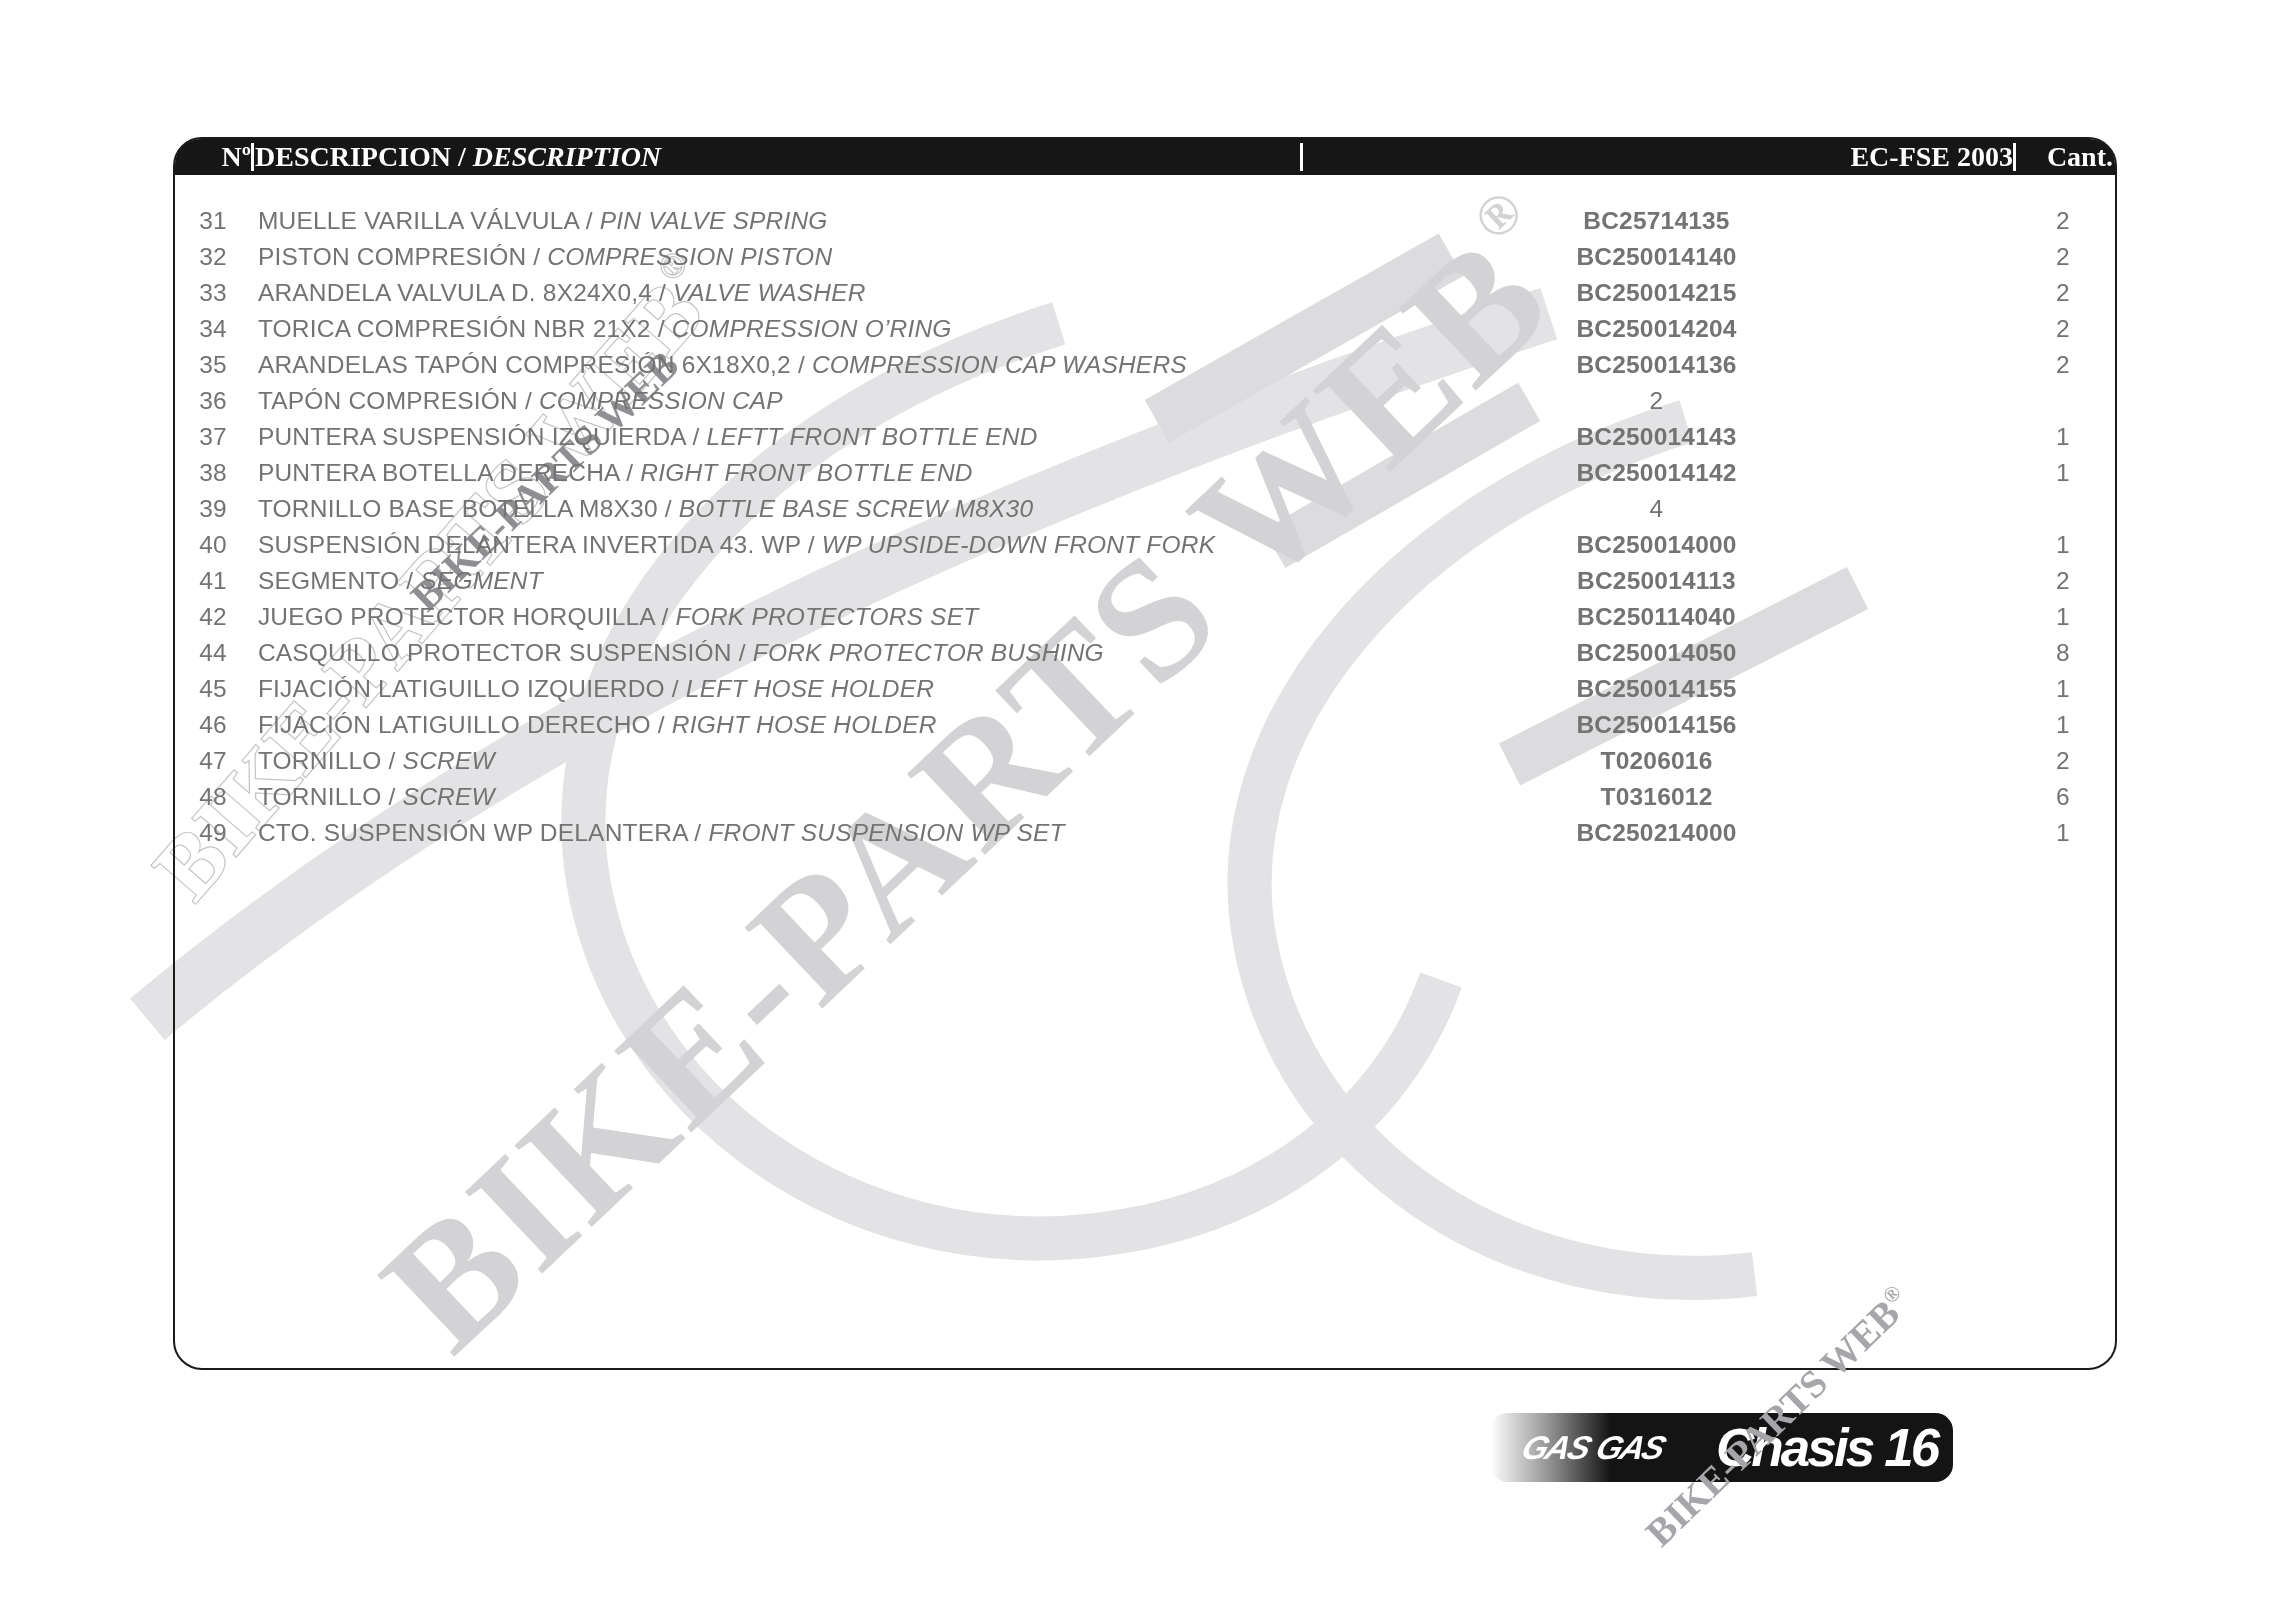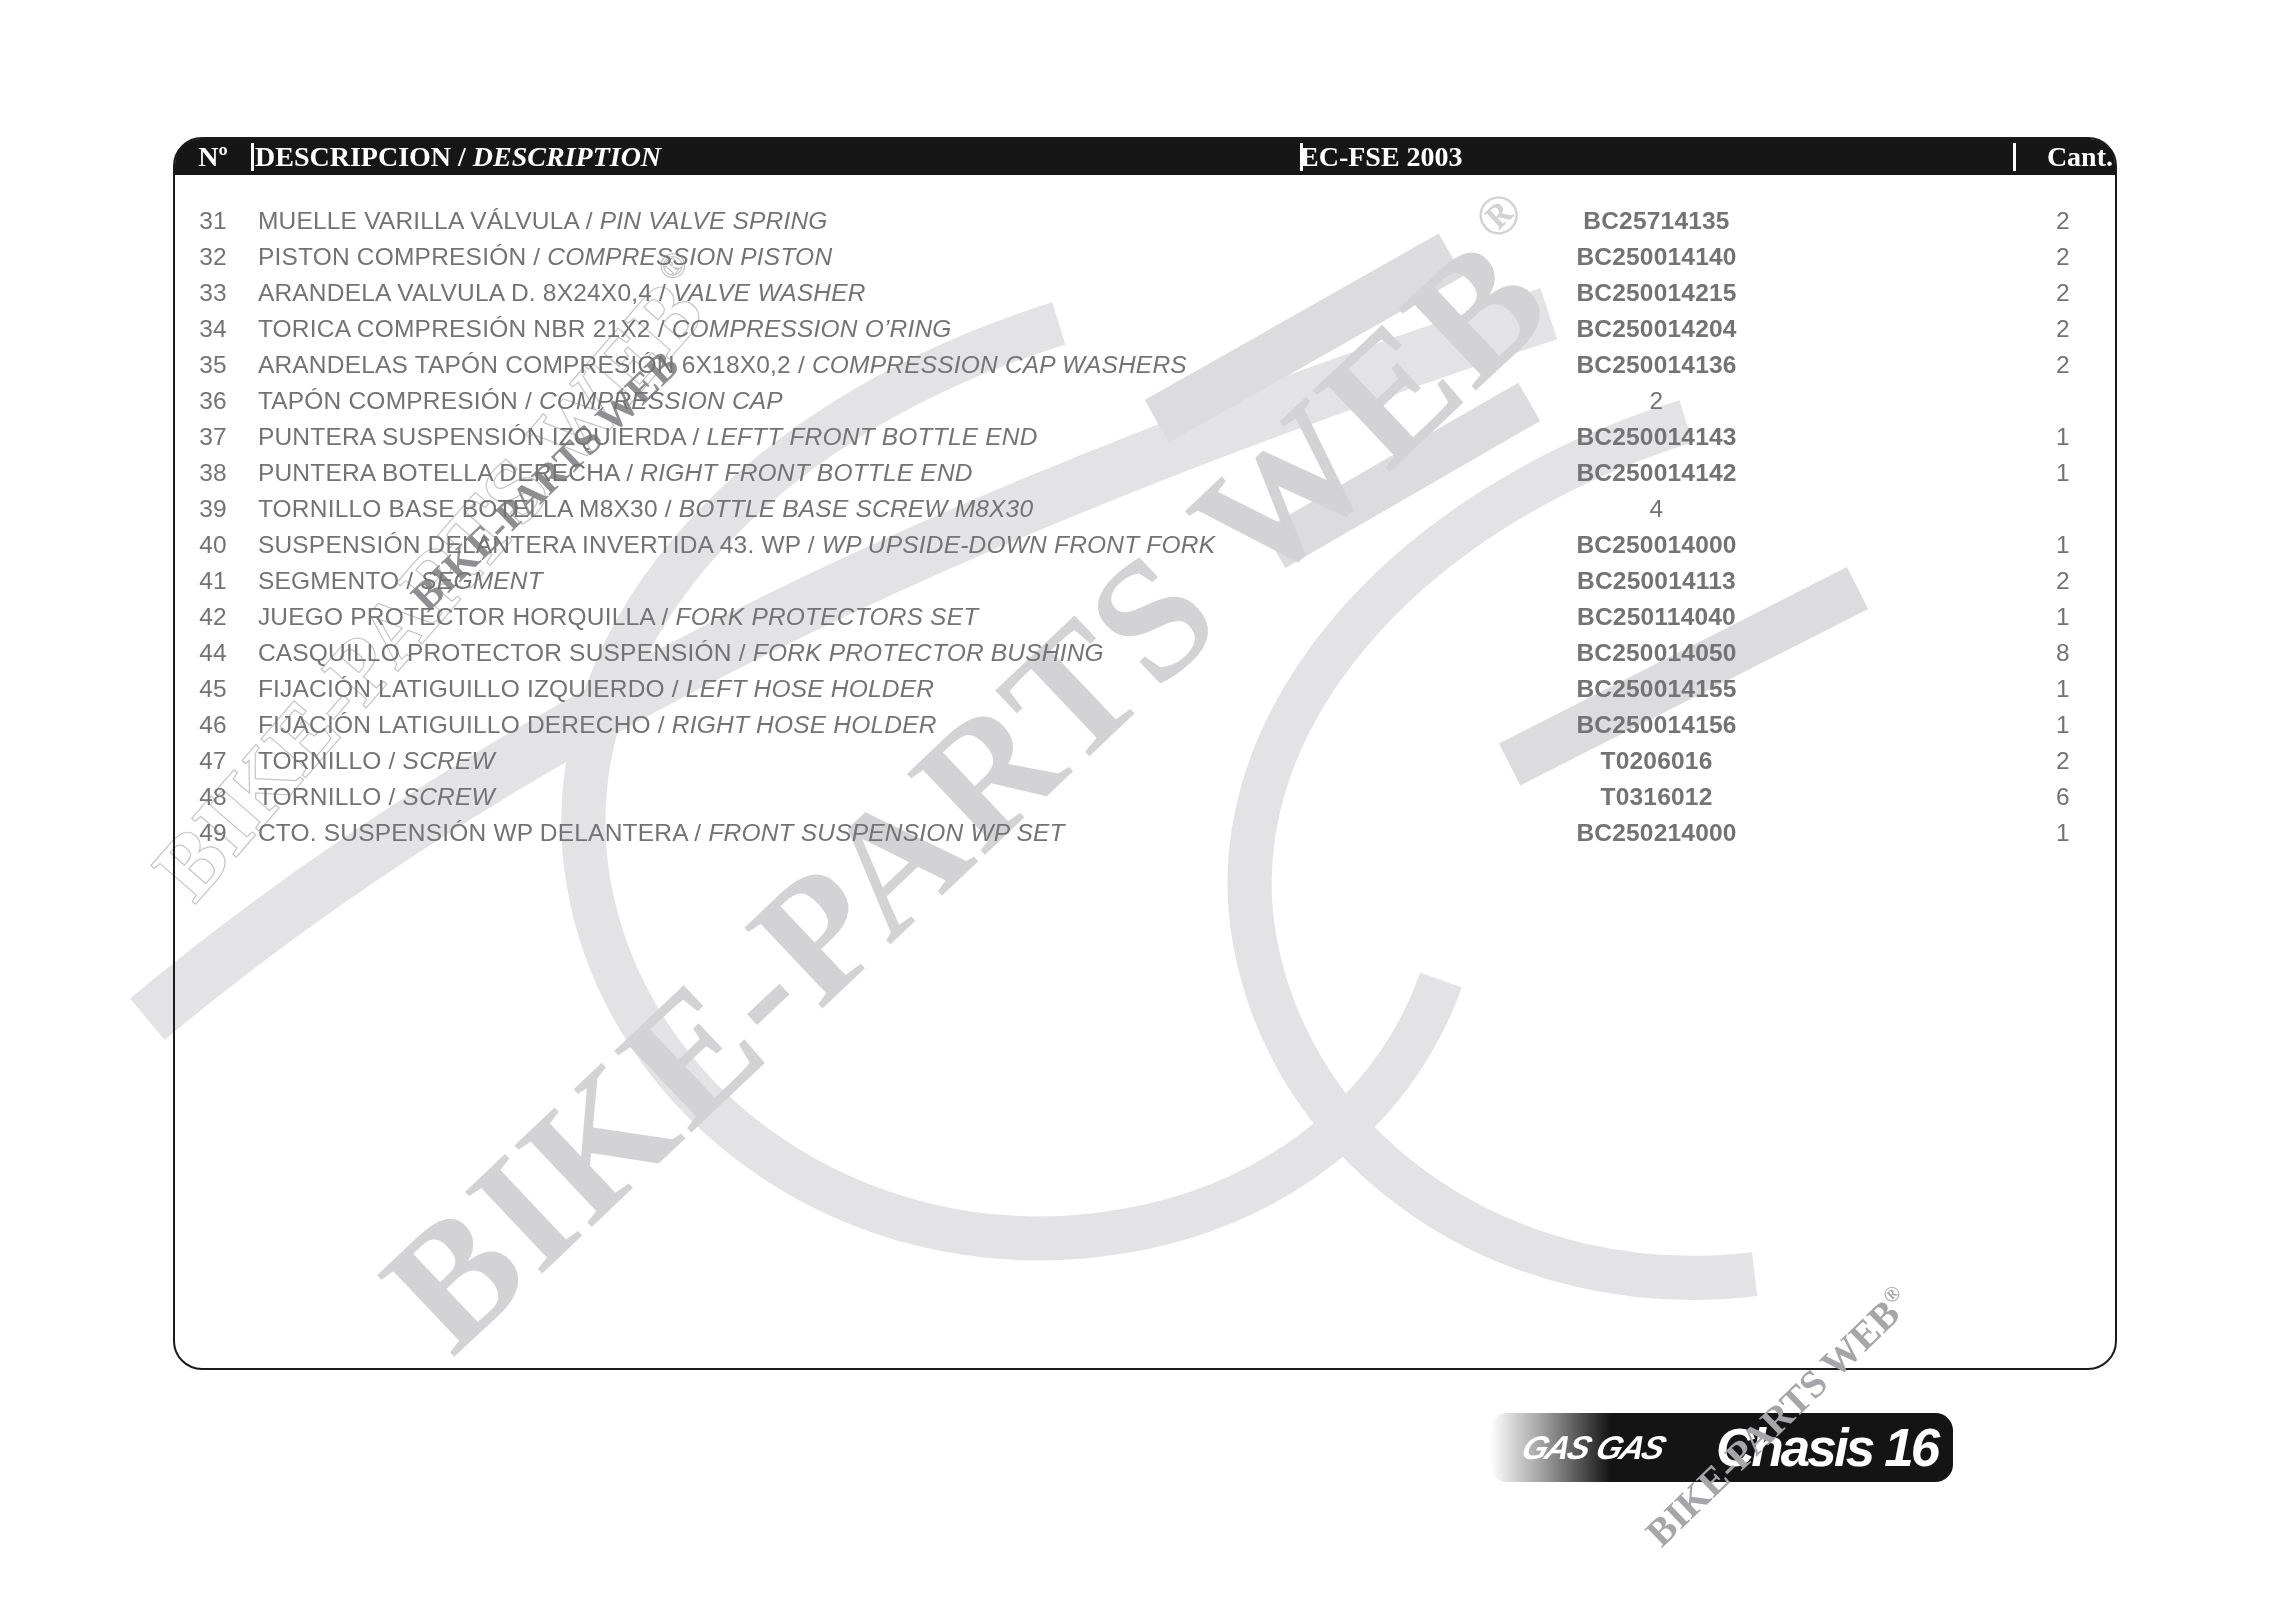--- a/index.html
+++ b/index.html
@@ -12,23 +12,23 @@
 
   
   .ptable{position:absolute;left:173px;top:137px;width:1944px;height:1233px;
           box-sizing:border-box;border:2.9px solid #1b1b1b;border-radius:29px;
           background:transparent;z-index:2;}
   .thead{position:relative;height:36px;background:#161616;
          border-radius:25.5px 25.5px 0 0;
          display:grid;grid-template-columns:76px 1049px 713px 100px;
          align-items:center;color:#ffffff;
          font-family:"Liberation Serif", serif;font-weight:bold;font-size:28px;}
-  .th-num{text-align:center;}
+  .th-num{text-align:right;}
   .th-desc{text-align:left;padding-left:4px;}
-  .th-model{text-align:left;}
+  .th-model{text-align:right;}
   .th-qty{text-align:right;}
   .th-desc .it, .hdr-it{font-style:italic;}
   .hdiv{position:absolute;top:3.9px;width:2.9px;height:28px;background:#ffffff;}
   .hdiv1{left:76px;} .hdiv2{left:1125px;} .hdiv3{left:1838px;}
 
   .tbody{padding-top:28px;}
   .row{display:grid;grid-template-columns:76px 1049px 713px 100px;
        height:36px;align-items:center;
        font-size:24.5px;color:#737373;letter-spacing:0.2px;}
   .c-num{text-align:center;}

